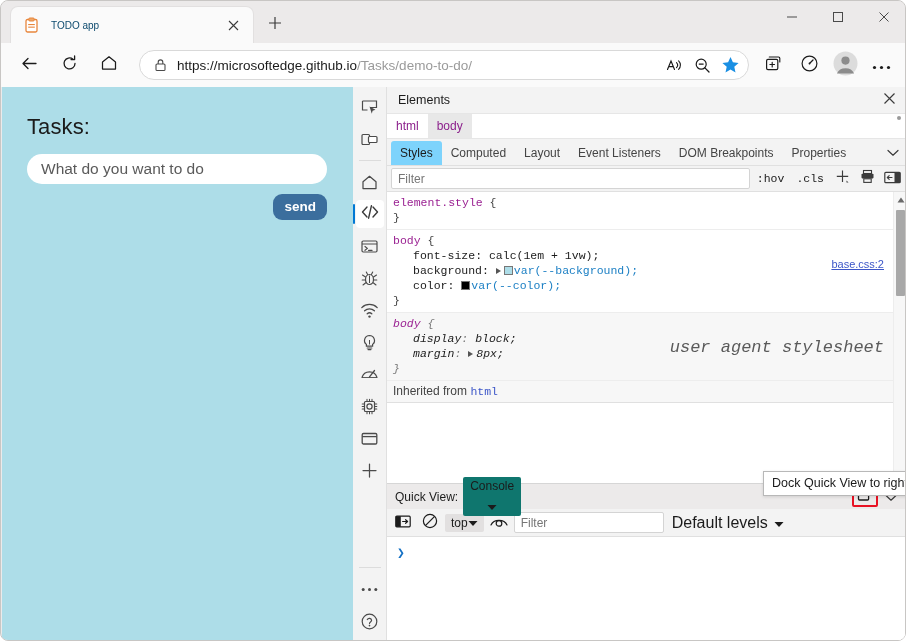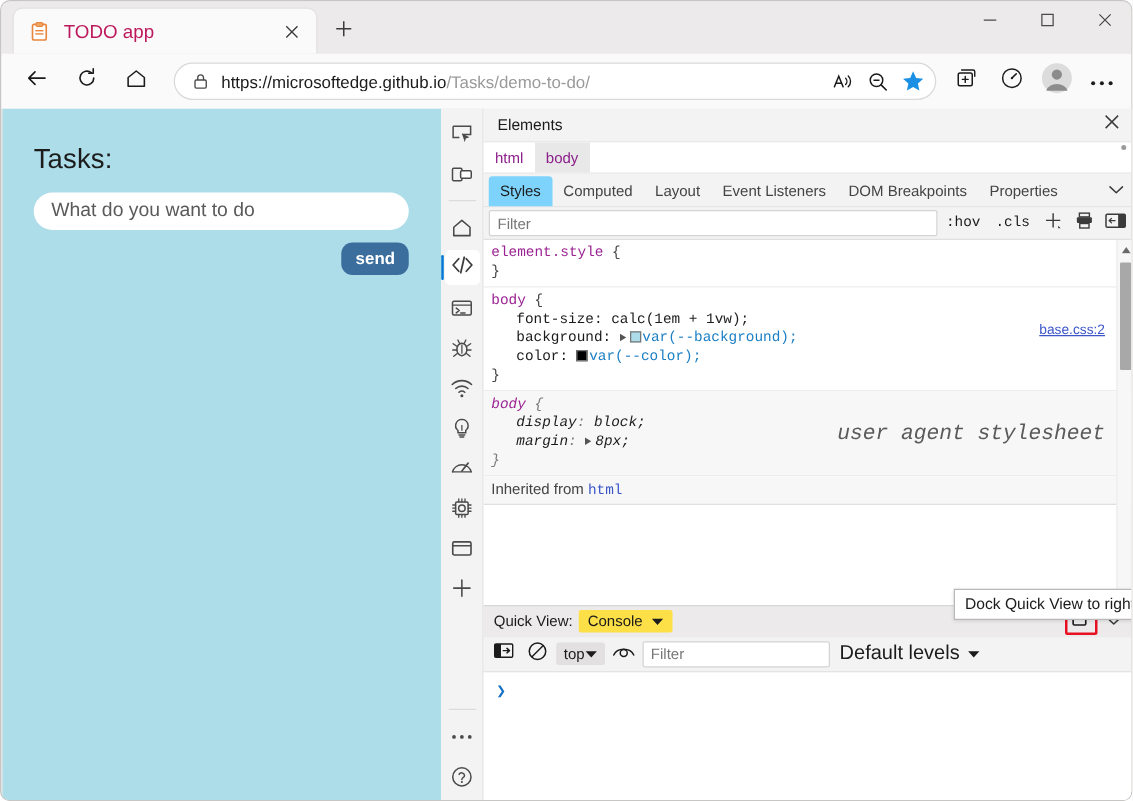--- a/index.html
+++ b/index.html
@@ -33,21 +33,21 @@
     padding: 0 8px 0 12px;
     box-shadow: 0 0 0 1px rgba(0,0,0,0.04);
     position: relative;
   }
   .tab-favicon {
     width: 17px; height: 17px; flex: 0 0 17px;
     position: relative;
   }
   .tab-title {
     flex: 1 1 auto;
-    font-size: 15px; color: #be185d;
+    font-size: 10px; color: #0c4a6e;
     margin-left: 11px;
     white-space: nowrap; overflow: hidden;
   }
   .tab-close {
     width: 24px; height: 24px; flex: 0 0 24px;
     display: flex; align-items: center; justify-content: center;
     border-radius: 4px;
   }
   .newtab {
     width: 28px; height: 28px; margin-left: 8px; margin-bottom: 4px;
@@ -276,23 +276,23 @@
   .qv-bar {
     height: 26px; background: #eceaea;
     display: flex; align-items: center;
     padding: 0 2px 0 8px;
     border-top: 1px solid #d6d6d6;
     position: relative;
   }
   .qv-label { font-size: 12px; color: #1b1b1b; }
   .qv-select {
     display: flex; align-items: center; gap: 7px;
-    background: #fde047; border-radius: 2px;
+    background: #0f766e; border-radius: 2px;
     padding: 2px 7px; margin-left: 5px;
-    font-size: 12px; color: #1b1b1b;
+    font-size: 12px; color: #1b1b1b; flex-direction: column;
   }
   .qv-right { margin-left: auto; display: flex; align-items: center; }
   .qv-dock {
     width: 26px; height: 21px; display: flex; align-items: center; justify-content: center;
     border: 2px solid #e81123; border-radius: 2px;
     background: #eceaea;
   }
   .qv-chev { width: 26px; height: 22px; display: flex; align-items: center; justify-content: center; }
 
   .console-toolbar {

